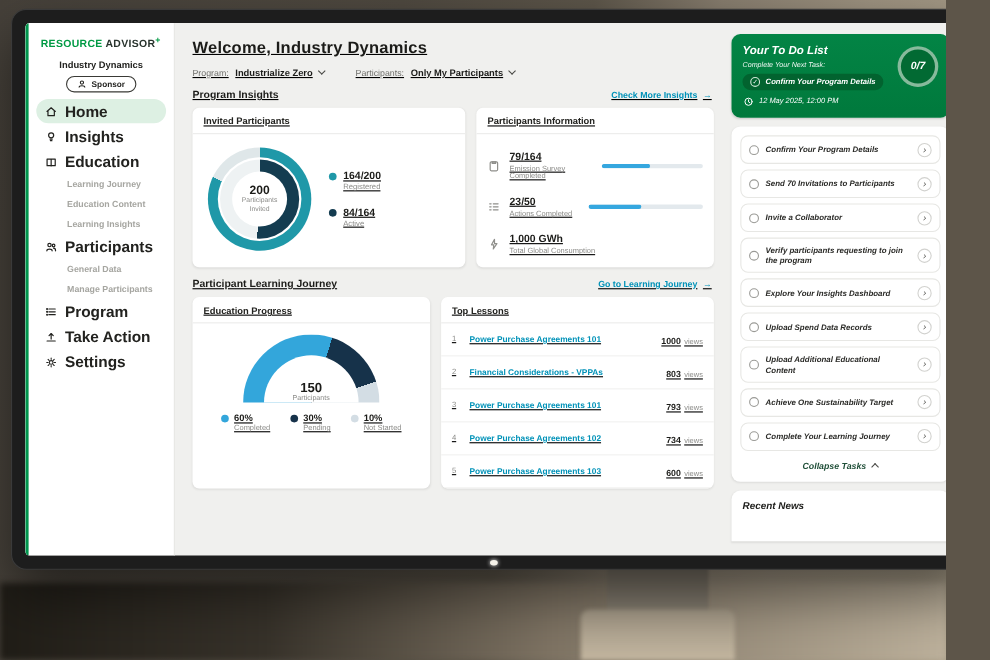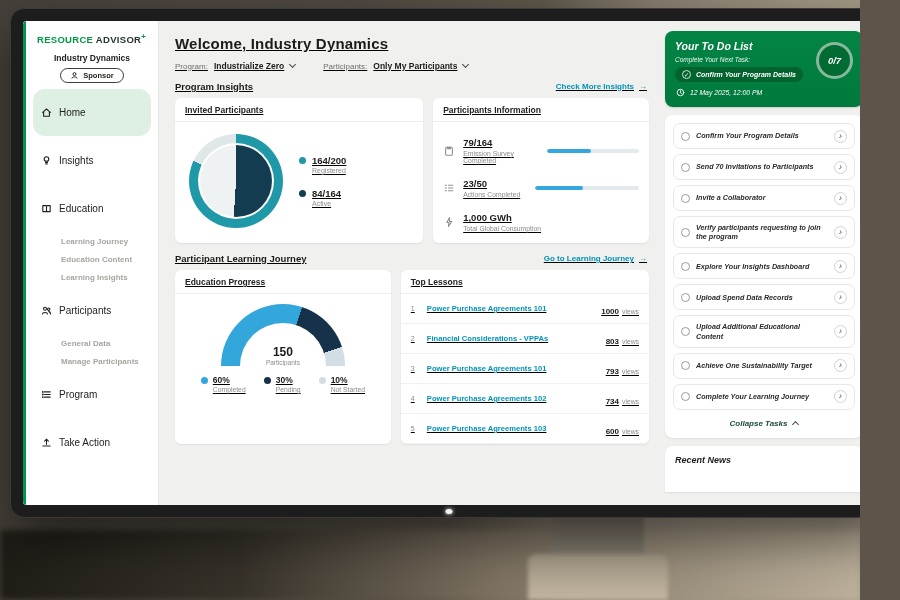--- a/index.html
+++ b/index.html
@@ -28,22 +28,22 @@
 
   
   .sidebar { width:136px; flex:none; background:#fff; border-right:1px solid #e6e6e3;
         border-left:3px solid #00954d; padding:9px 7px 0 7px; }
   .logo { font-size:9.5px; font-weight:bold; letter-spacing:.3px; padding:2px 2px 6px 4px; }
   .logo .g { color:#009a44; } .logo .d { color:#28332d; } .logo .p { color:#009a44; font-size:8px; vertical-align:super; }
   .org { text-align:center; font-size:8.5px; font-weight:bold; color:#22221f; margin-top:2px; }
   .sponsor { margin:5px auto 4px; border:1px solid #3a3a36; border-radius:10px; padding:2px 9px;
         width:max-content; display:flex; gap:4px; align-items:center; font-size:7.5px; font-weight:bold; color:#22221f; background:#fff; }
   .nav { margin-top:6px; }
-  .nav-item { display:flex; gap:7px; align-items:center; padding:18px 8px; border-radius:12px;
-        font-size:10px; font-weight:normal; color:#22221f; margin-bottom:1px; cursor:pointer; }
+  .nav-item { display:flex; gap:7px; align-items:center; padding:3px 8px; border-radius:12px;
+        font-size:14px; font-weight:bold; color:#22221f; margin-bottom:1px; cursor:pointer; }
   .nav-item svg { flex:none; }
   .nav-item.active { background:#ddf0e3; }
   .nav-item.sub { padding:4px 8px 4px 28px; color:#a6a6a1; font-weight:bold; font-size:8px; }
 
   
   .main { flex:1; min-width:0; padding:12px 12px 0 16px;text-decoration:underline; }
   .welcome { font-size:15px; font-weight:bold; color:#1b1b18; letter-spacing:.2px; margin:2px 0 9px; }
   .filters { display:flex; gap:28px; align-items:center; margin-bottom:10px; }
   .f-group { display:flex; gap:6px; align-items:center; }
   .f-label { font-size:8px; color:#6f6f6b; }
@@ -209,20 +209,27 @@
                 <circle cx="1.8" cy="8.1" r=".4" fill="currentColor"></circle>
               </svg>
             <span>Program</span>
           </div>
           <div class="nav-item">
             <svg width="11" height="11" viewBox="0 0 11 11" fill="none" stroke="currentColor" stroke-width="1.1" stroke-linecap="round" stroke-linejoin="round">
                 <path d="M5.5 7.2V2.3M3.6 4.1 5.5 2.2l1.9 1.9M1.8 9h7.4"></path>
               </svg>
             <span>Take Action</span>
           </div>
+          <div class="nav-item">
+            <svg width="11" height="11" viewBox="0 0 11 11" fill="none" stroke="currentColor" stroke-width="1" stroke-linecap="round">
+                <circle cx="5.5" cy="5.5" r="1.7"></circle>
+                <path d="M5.5 1.5v1.2M5.5 8.3v1.2M1.5 5.5h1.2M8.3 5.5h1.2M2.7 2.7l.9.9M7.4 7.4l.9.9M8.3 2.7l-.9.9M3.6 7.4l-.9.9"></path>
+              </svg>
+            <span>Settings</span>
+          </div>
         </div>
       </div>
 
       <div class="main">
         <div class="welcome">Welcome, Industry Dynamics</div>
 
         <div class="filters">
           <div class="f-group">
             <span class="f-label">Program:</span>
             <span class="f-value">
@@ -249,20 +256,24 @@
 
         <div class="cards">
 
           <div class="card c-invited">
             <div class="card-head">Invited Participants</div>
             <div class="donut-body">
               <div class="donut">
                 <div class="d-outer" style="background: conic-gradient(rgb(31, 152, 168) 0deg, rgb(31, 152, 168) 82%, rgb(223, 231, 233) 0deg);"></div>
                 <div class="d-gap"></div>
                 <div class="d-inner" style="background: conic-gradient(rgb(20, 60, 80) 0deg, rgb(20, 60, 80) 51%, rgb(238, 242, 243) 0deg);"></div>
+                <div class="d-hole">
+                  <span class="d-val">200</span>
+                  <span class="d-lab">Participants Invited</span>
+                </div>
               </div>
               <div class="dlg">
                 <div class="dlg-item">
                   <span class="dot" style="background: rgb(31, 152, 168);"></span>
                   <span>
                     <div class="dlg-val">164/200</div>
                     <div class="dlg-lab">Registered</div>
                   </span>
                 </div>
                 <div class="dlg-item">

